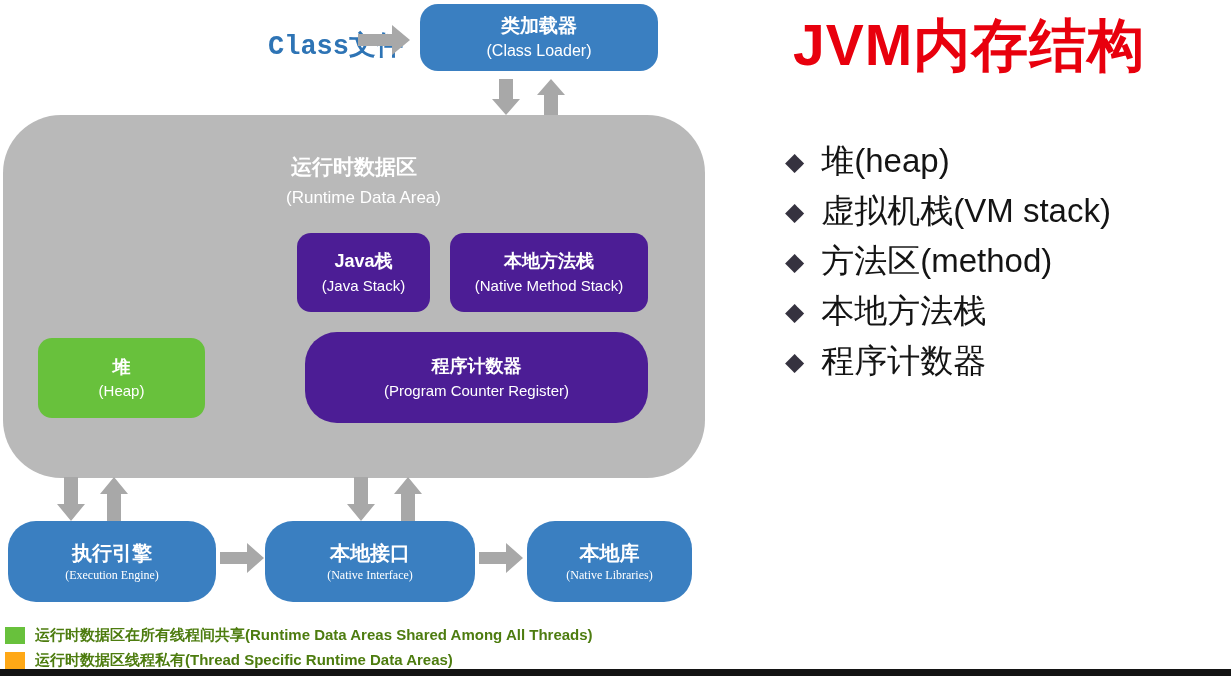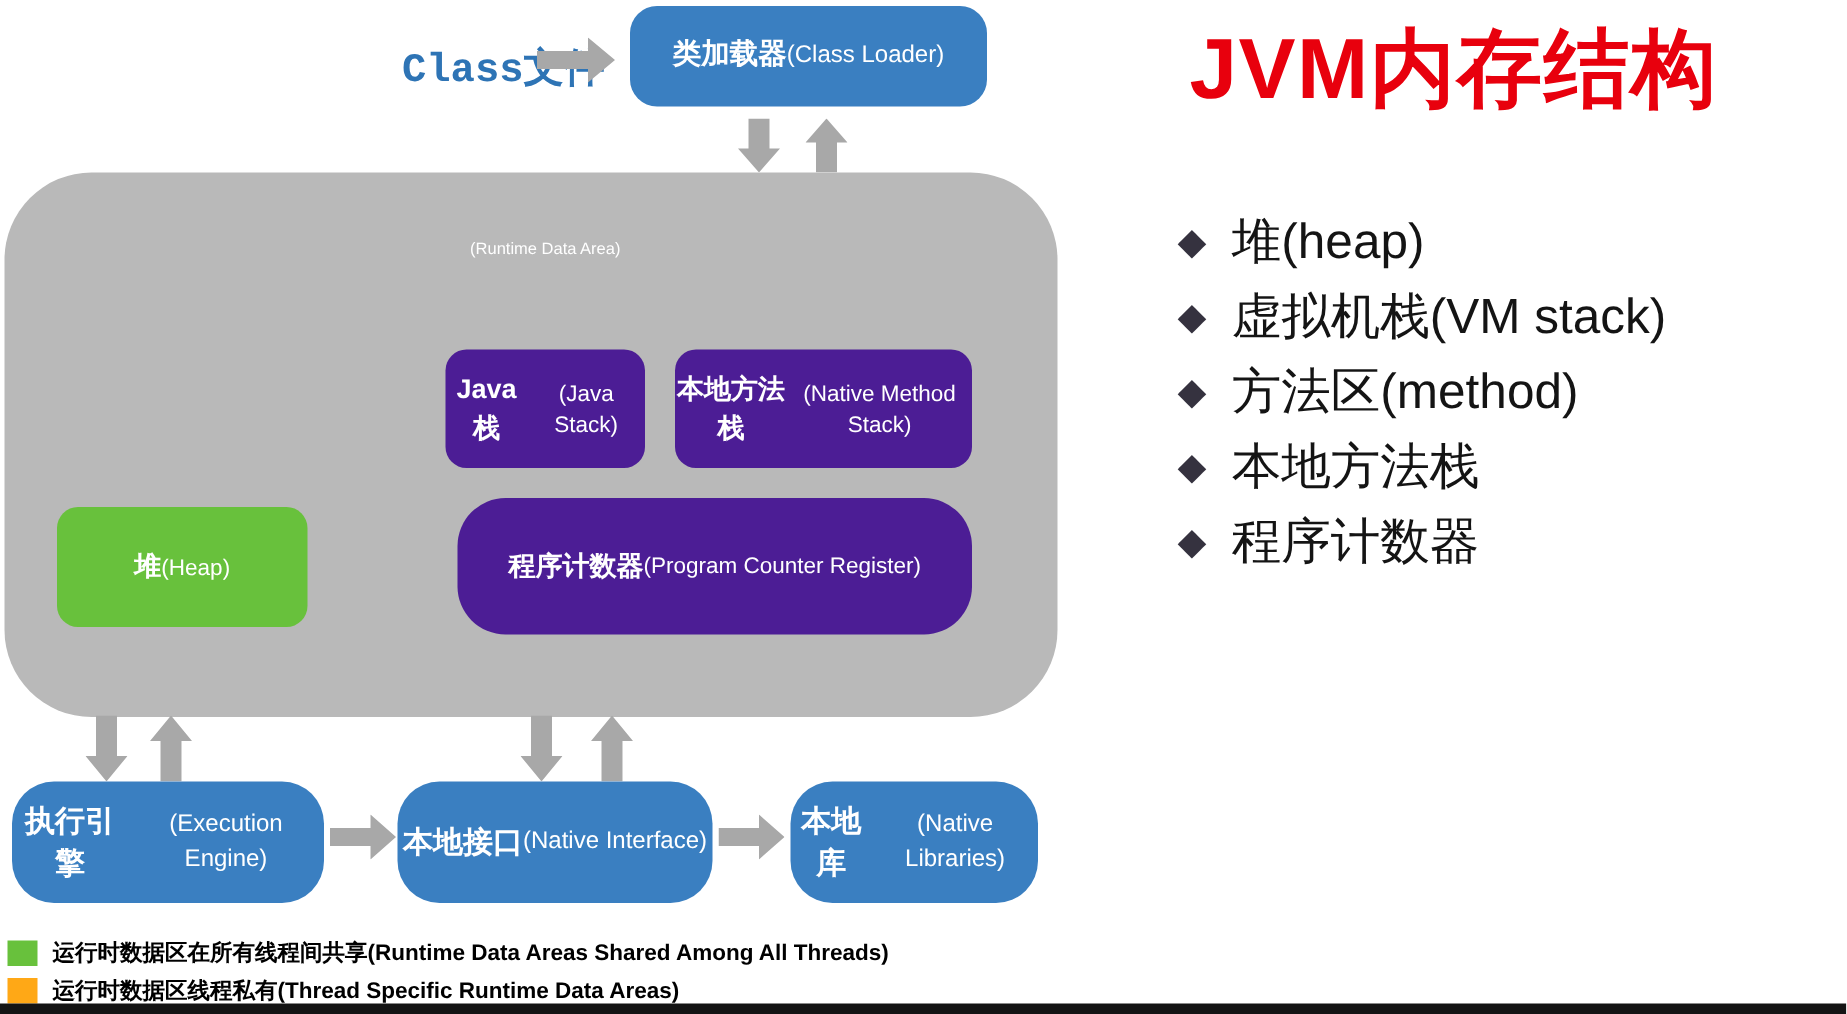--- a/index.html
+++ b/index.html
@@ -1,62 +1,62 @@
 <!DOCTYPE html>
 <html><head>
 <meta charset="utf-8">
 <style>
   html,body { margin:0; padding:0; background:#fff; }
   body { font-family:"Liberation Sans","DejaVu Sans",sans-serif; }
   .canvas { position:relative; width:1231px; height:676px; background:#ffffff; overflow:hidden; }
 
-  .box { position:absolute; display:flex; flex-direction:row; align-items:center;
+  .box { position:absolute; display:flex; flex-direction:column; align-items:center;
          justify-content:center; color:#ffffff; text-align:center; line-height:1.4; }
   .box .zh { font-weight:bold; }
   .blue   { background:#3A7FC1; border-radius:28px; }
   .green  { background:#68C13C; border-radius:14px; }
   .orange { background:#4c1d95; border-radius:14px; }
 
   .class-file-label { position:absolute; left:268px; top:27px; font-size:27px;
                       font-weight:bold; color:#2E74B5;font-family:Liberation Mono, monospace; }
 
   .class-loader { left:420px; top:4px; width:238px; height:67px; border-radius:18px; }
   .class-loader .zh { font-size:19px; }
   .class-loader .en { font-size:16px;text-align:right; }
 
   .gray-area { position:absolute; left:3px; top:115px; width:702px; height:363px;
                border-radius:58px; background:#B9B9B9; }
   .runtime-title { position:absolute; left:0; right:0; top:38px; text-align:center; color:#fff; }
   .runtime-title .zh { display:block; font-size:21px; font-weight:bold; }
-  .runtime-title .en { display:block; font-size:11px; margin-top:7px;padding-left:19px; }
+  .runtime-title .en { display:block; font-size:17px; margin-top:7px;padding-left:19px; }
 
   .inner .zh { font-size:18px; }
   .inner .en { font-size:15px; }
   .method-area         { left:35px;  top:118px; width:167px; height:79px; }
   .heap-box            { left:35px;  top:223px; width:167px; height:80px; }
   .java-stack          { left:294px; top:118px; width:133px; height:79px; }
   .native-method-stack { left:447px; top:118px; width:198px; height:79px; }
   .pc-register         { left:302px; top:217px; width:343px; height:91px; border-radius:32px; }
 
   .bottom-box .zh { font-size:20px; }
-  .bottom-box .en { font-size:16px; }
+  .bottom-box .en { font-size:12px;font-family:Liberation Serif, serif; }
   .execution-engine  { left:8px;   top:521px; width:208px; height:81px; }
   .native-interface  { left:265px; top:521px; width:210px; height:81px; }
   .native-libraries  { left:527px; top:521px; width:165px; height:81px; }
 
   .arrow { position:absolute; }
   .arrow svg { display:block; }
 
   .legend-row { position:absolute; display:flex; align-items:center; gap:10px; }
   .legend-row1 { left:5px; top:626px; }
   .legend-row2 { left:5px; top:651px; }
   .legend-swatch { width:20px; height:17px; }
   .legend-swatch.green-sw  { background:#68C13C; }
   .legend-swatch.orange-sw { background:#FFA816; }
-  .legend-text { font-size:15px; font-weight:bold; color:#000000; white-space:nowrap; }
+  .legend-text { font-size:15px; font-weight:bold; color:#4d7c0f; white-space:nowrap; }
 
   .panel-title { position:absolute; left:793px; top:8px; font-size:57px; font-weight:900;
                  color:#E8000D; letter-spacing:1px; }
   .bullet-list { position:absolute; left:785px; top:143px; display:flex;
                  flex-direction:column; gap:13px; }
   .bullet { display:flex; align-items:center; gap:17px; font-size:33px; color:#141414;
             height:37px; }
   .diamond { color:#35323F; font-size:25px; line-height:1; }
 
   .bottom-bar { position:absolute; left:0; top:669px; width:1231px; height:7px; background:#141414; }
@@ -85,20 +85,21 @@
       </svg>
   </span>
   <span class="arrow" style="left:537px; top:79px;">
     <svg width="28" height="36">
         <polygon points="14,0 28,16 21,16 21,36 7,36 7,16 0,16" fill="#A8A8A8"></polygon>
       </svg>
   </span>
 
   <div class="gray-area">
     <div class="runtime-title">
+      <span class="zh">运行时数据区</span>
       <span class="en">(Runtime Data Area)</span>
     </div>
 
 
     <div class="box green inner heap-box">
       <span class="zh">堆</span>
       <span class="en">(Heap)</span>
     </div>
 
     <div class="box orange inner java-stack">

